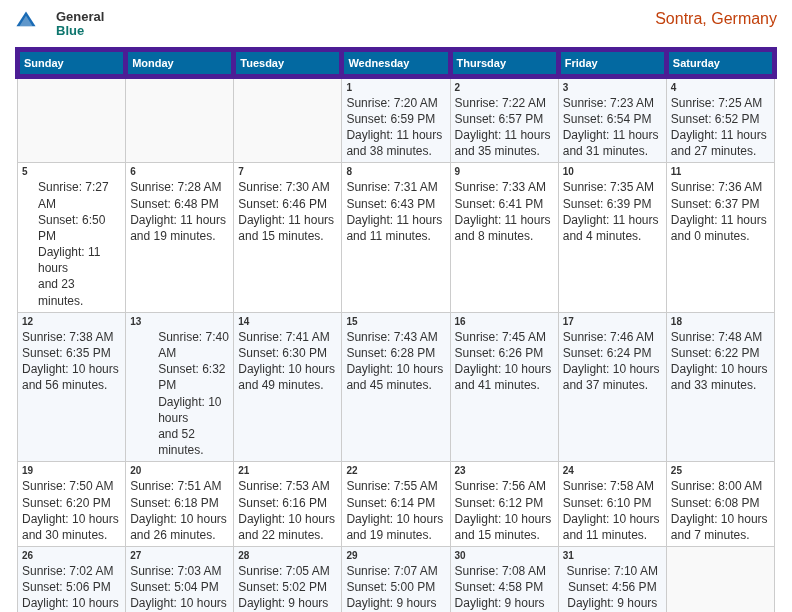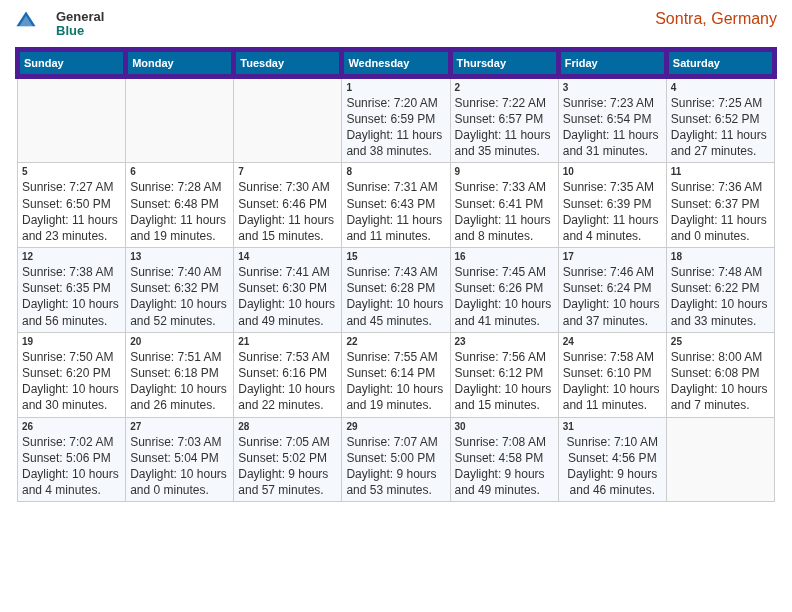--- a/index.html
+++ b/index.html
@@ -166,21 +166,21 @@
             <span class="day-num">4</span>
             <div class="day-info" style="white-space: pre-line;">Sunrise: 7:25 AM
 Sunset: 6:52 PM
 Daylight: 11 hours
 and 27 minutes.</div>
           </td>
         </tr>
         <tr>
           <td>
             <span class="day-num">5</span>
-            <div class="day-info" style="white-space: pre-line;">Sunrise: 7:27 AM
+            <div class="day-info" style="white-space: pre-line; margin-left: 16px;">Sunrise: 7:27 AM
 Sunset: 6:50 PM
 Daylight: 11 hours
 and 23 minutes.</div>
           </td>
           <td>
             <span class="day-num">6</span>
             <div class="day-info" style="white-space: pre-line;">Sunrise: 7:28 AM
 Sunset: 6:48 PM
 Daylight: 11 hours
 and 19 minutes.</div>
@@ -224,21 +224,21 @@
         <tr>
           <td>
             <span class="day-num">12</span>
             <div class="day-info" style="white-space: pre-line;">Sunrise: 7:38 AM
 Sunset: 6:35 PM
 Daylight: 10 hours
 and 56 minutes.</div>
           </td>
           <td>
             <span class="day-num">13</span>
-            <div class="day-info" style="white-space: pre-line;">Sunrise: 7:40 AM
+            <div class="day-info" style="white-space: pre-line; margin-left: 28px;">Sunrise: 7:40 AM
 Sunset: 6:32 PM
 Daylight: 10 hours
 and 52 minutes.</div>
           </td>
           <td>
             <span class="day-num">14</span>
             <div class="day-info" style="white-space: pre-line;">Sunrise: 7:41 AM
 Sunset: 6:30 PM
 Daylight: 10 hours
 and 49 minutes.</div>

